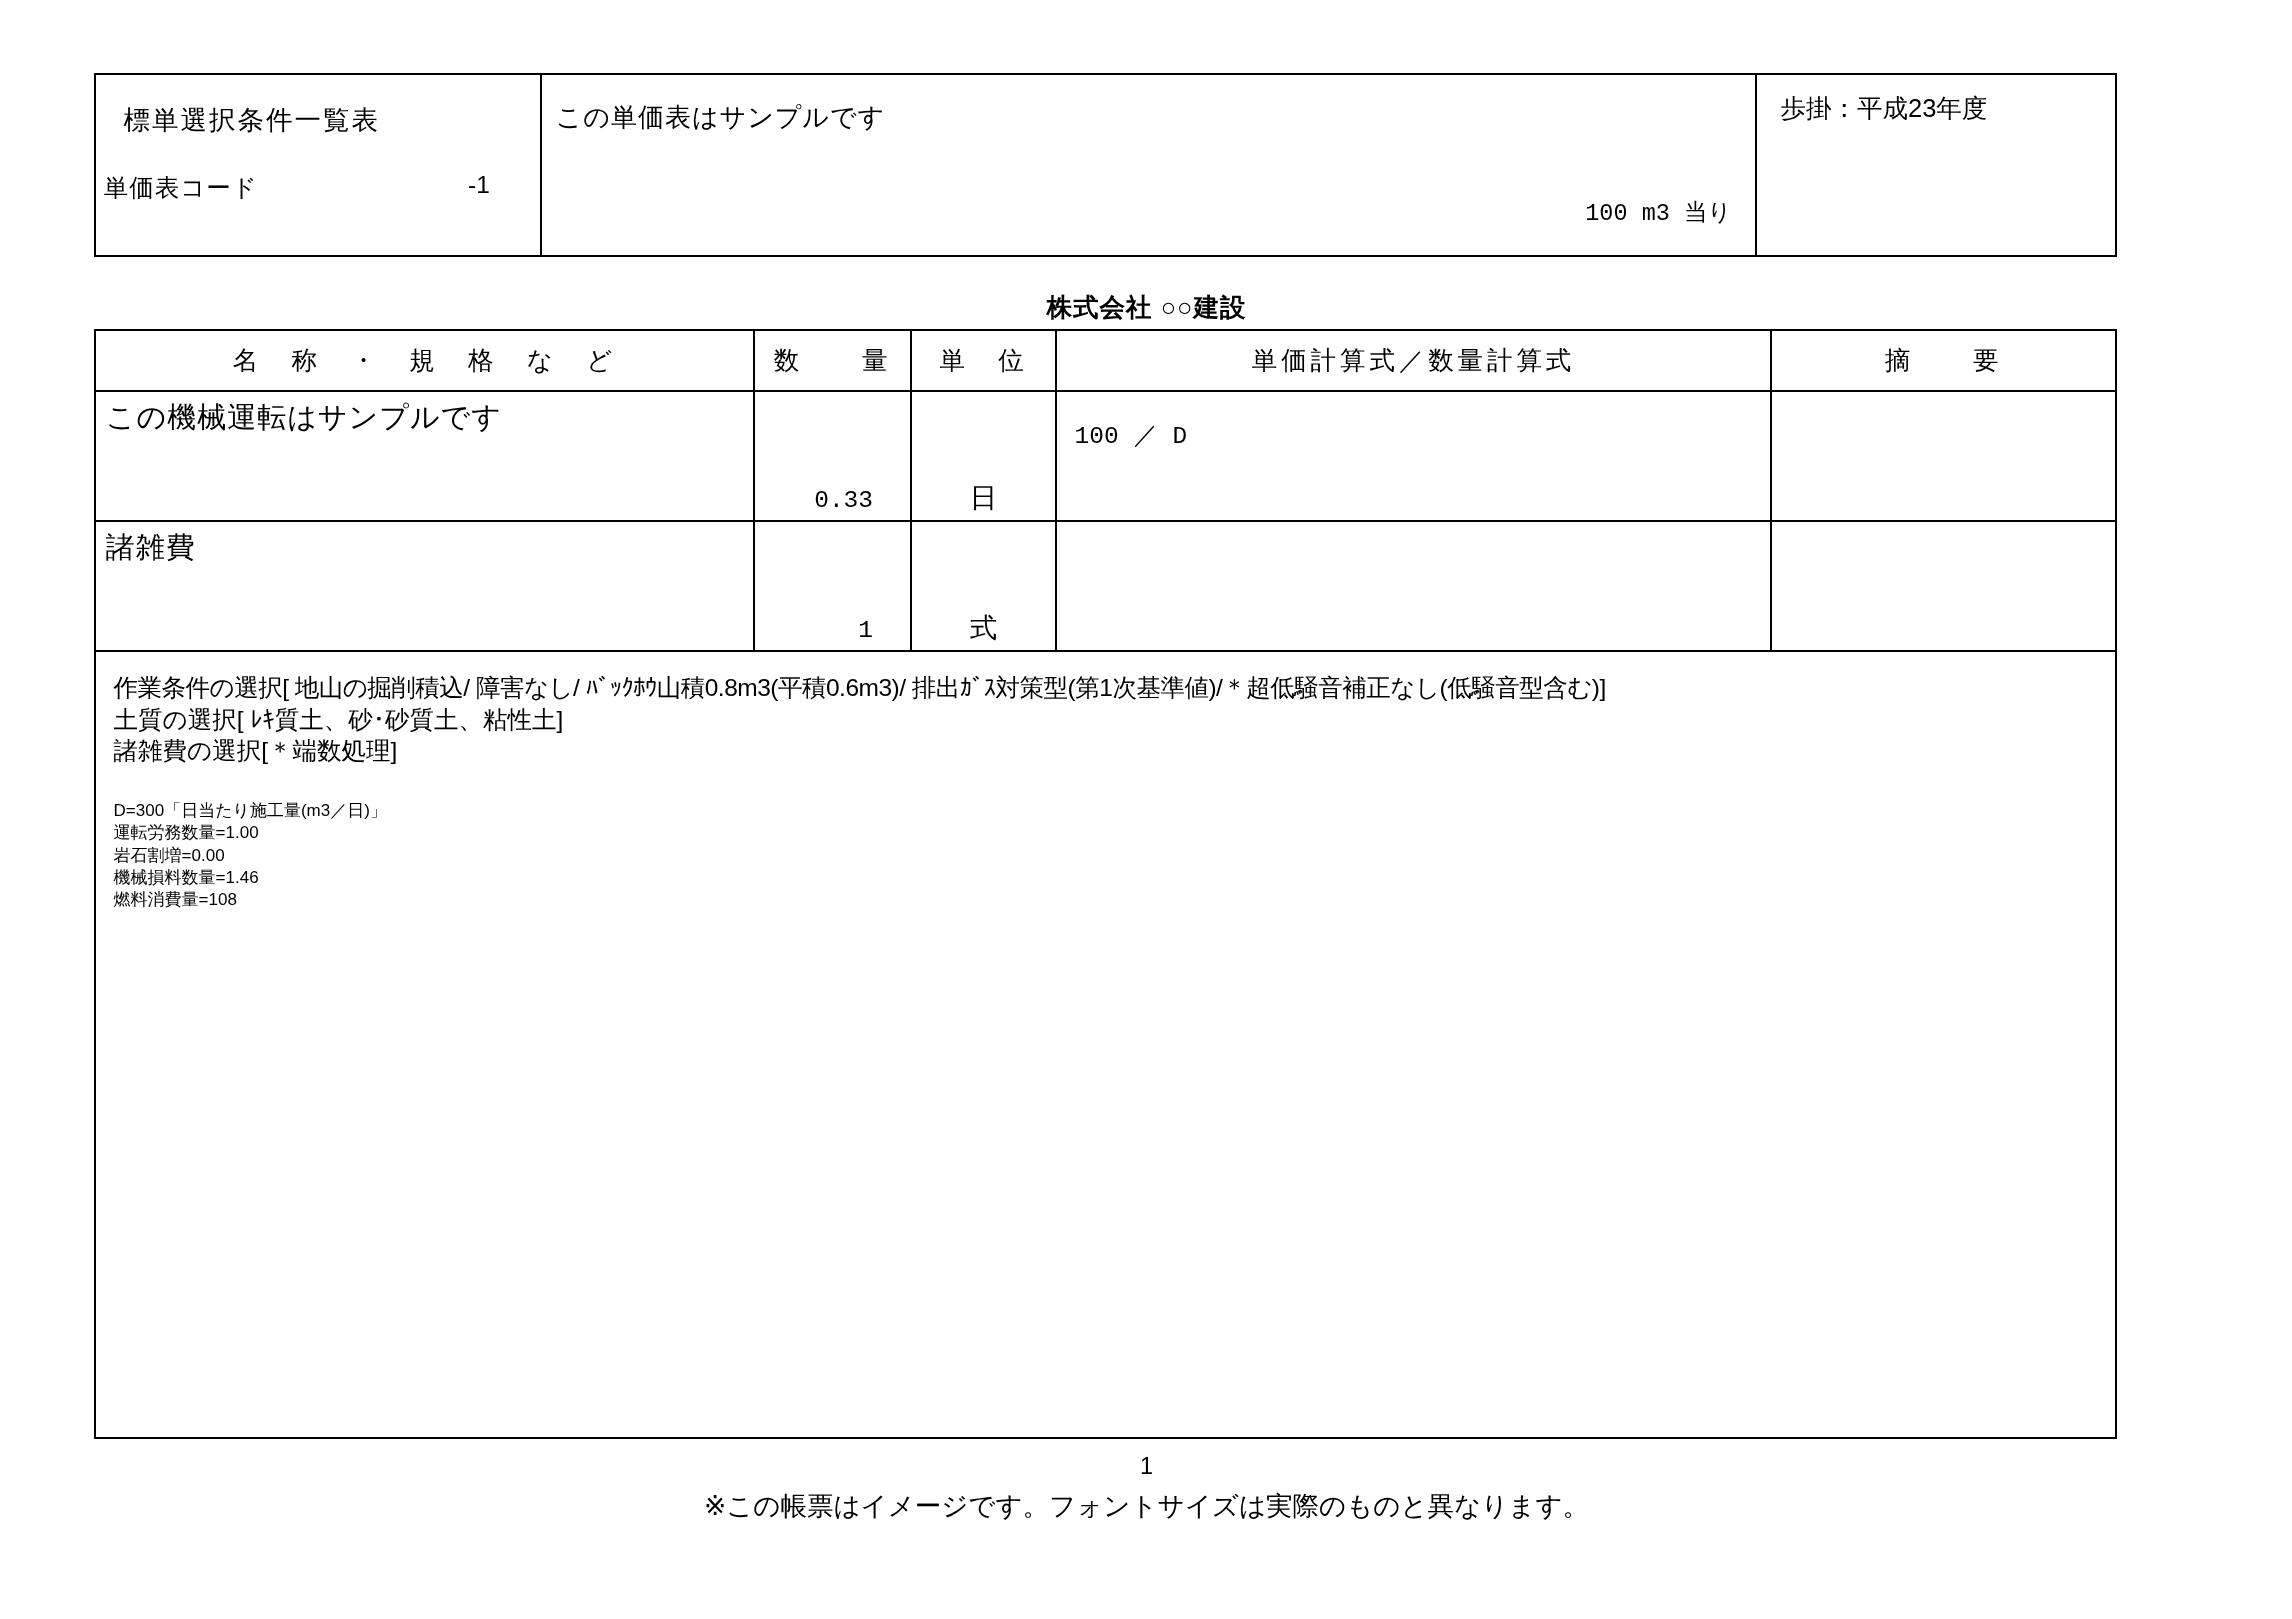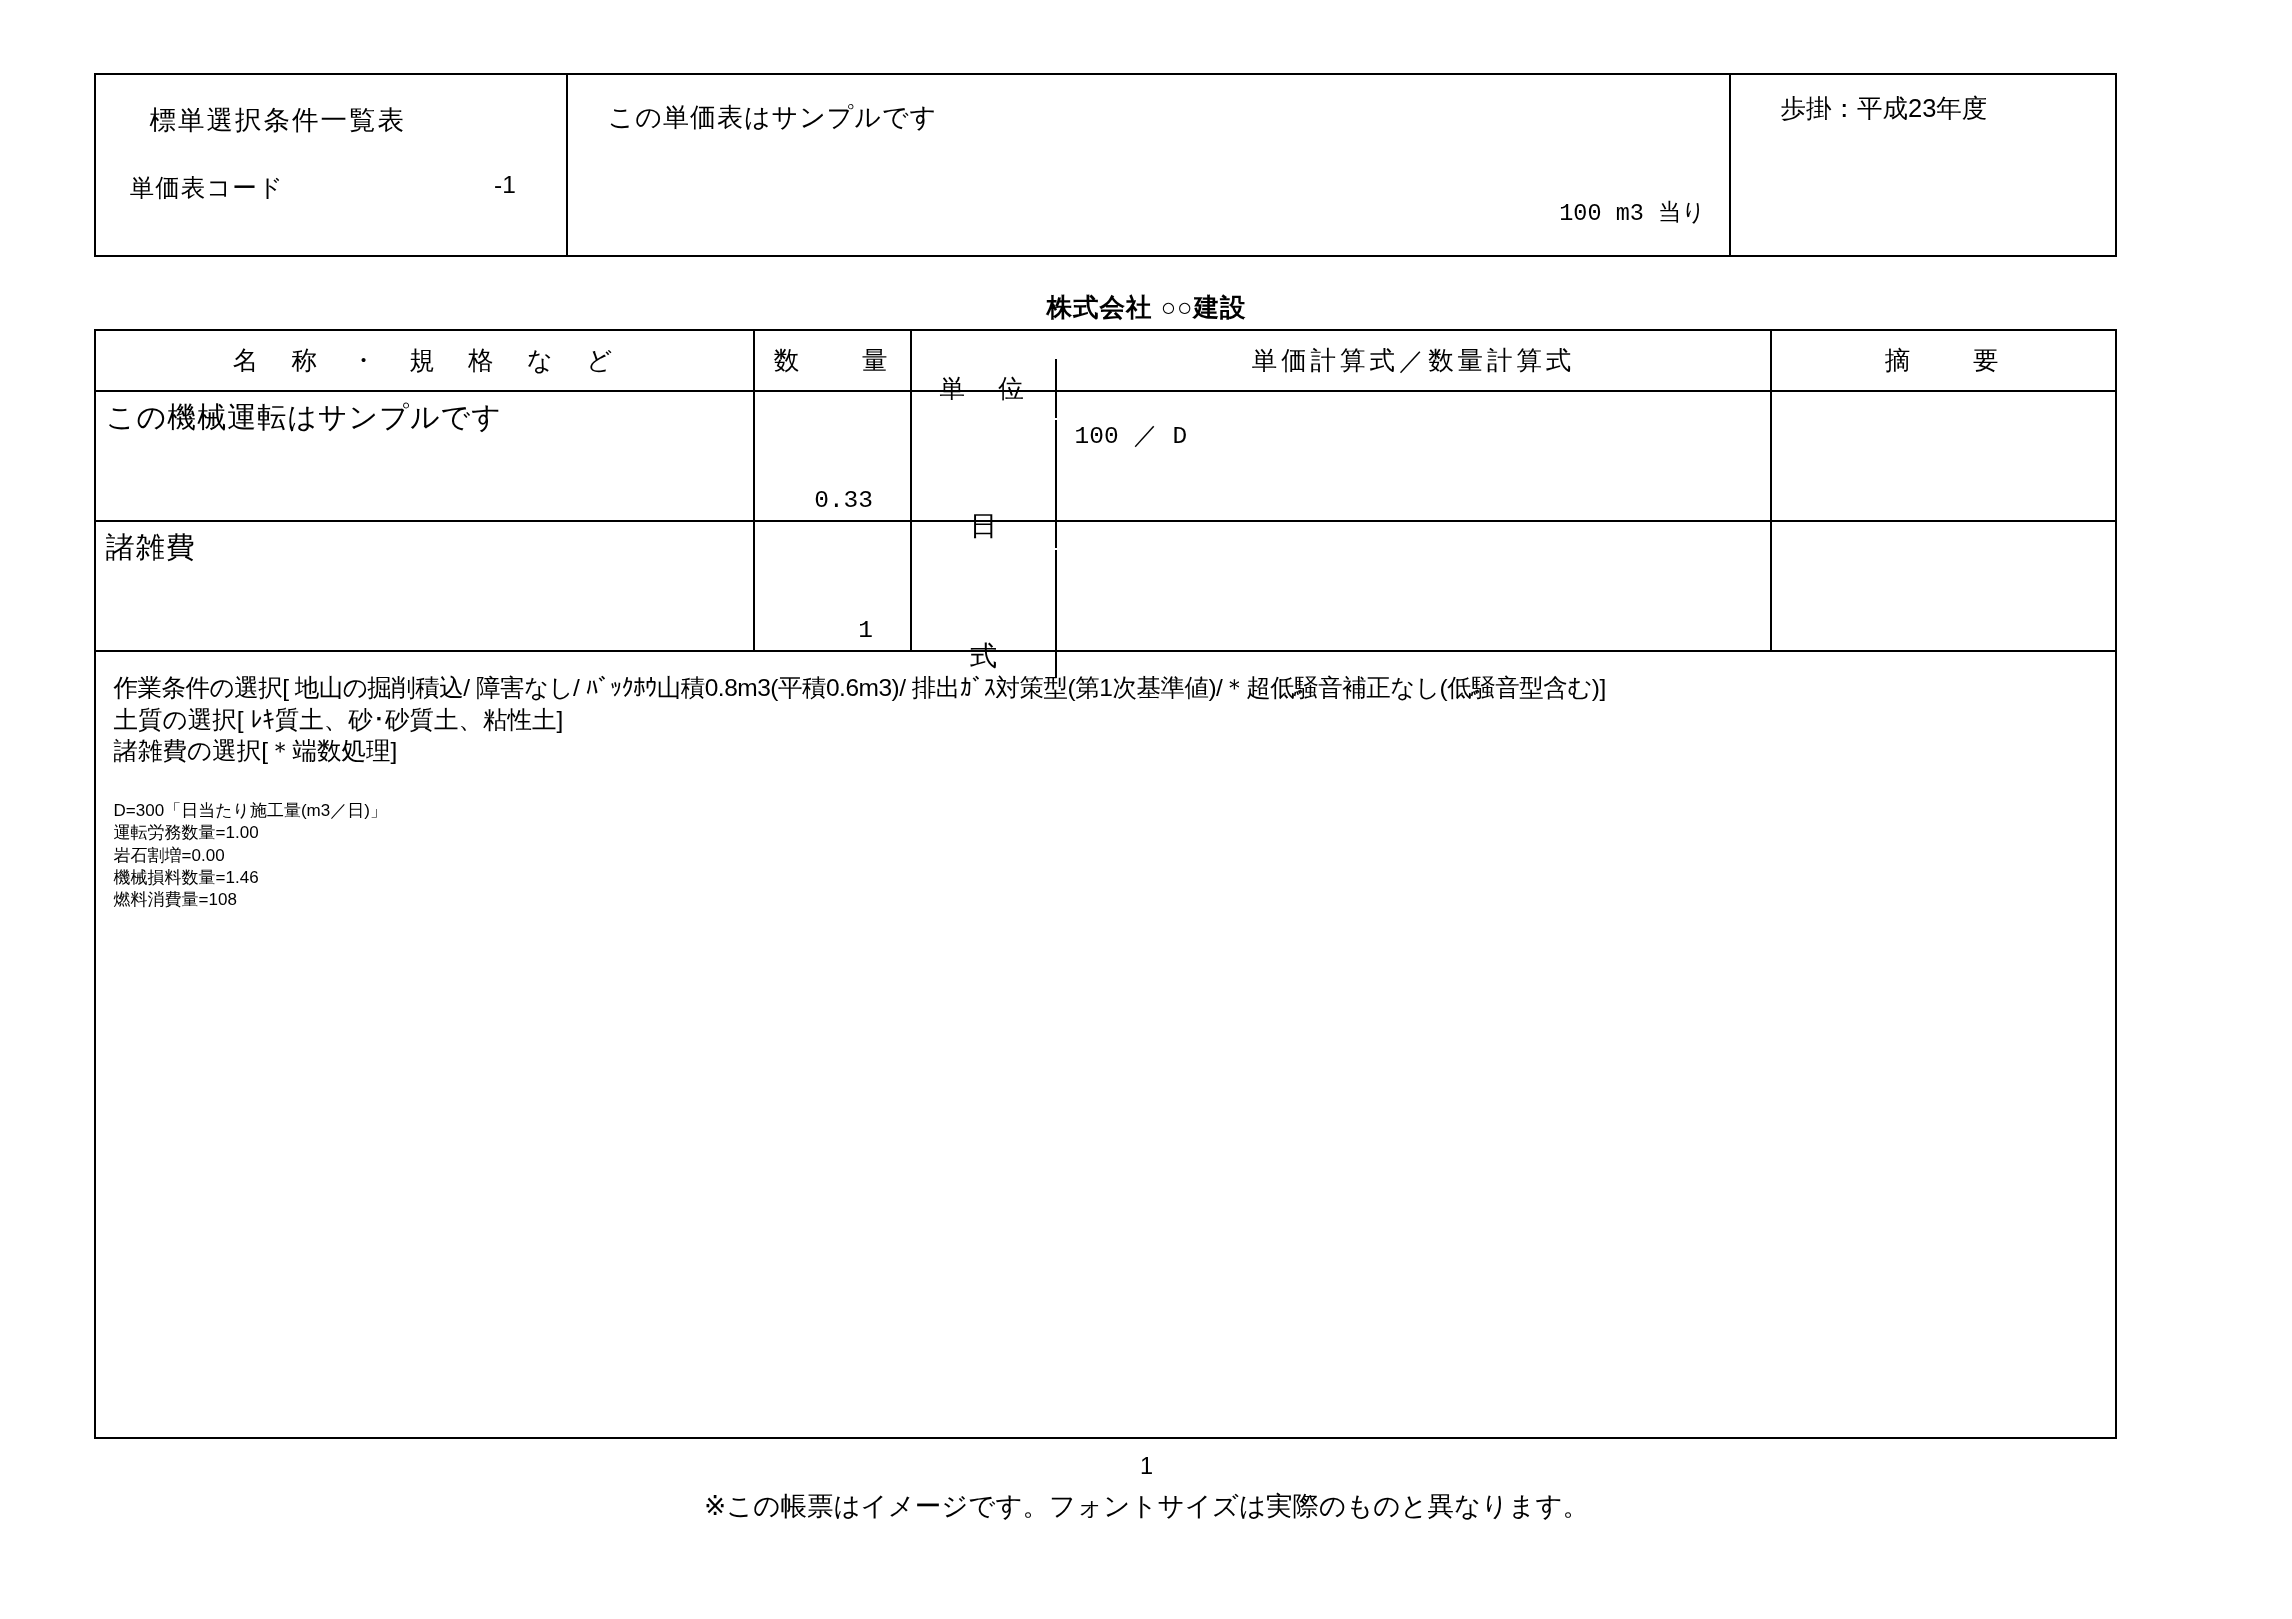--- a/index.html
+++ b/index.html
@@ -30,21 +30,20 @@
     width: 2023px;
     height: 184px;
     border: 2.9px solid #000;
     box-sizing: border-box;
     display: flex;
   }
   .header-cell {
     position: relative;
     box-sizing: border-box;
     height: 100%;
-    margin-left: 26px;
   }
   .hc-left {
     width: 446px;
     border-right: 2.9px solid #000;
   }
   .hc-mid {
     flex: 1;
     border-right: 2.9px solid #000;
   }
   .hc-right {
@@ -135,21 +134,21 @@
   .cell {
     box-sizing: border-box;
     position: relative;
     border-right: 2.9px solid #000;
     height: 100%;
   }
   .cell:last-child { border-right: none; }
 
   .c-name   { width: 659px; }
   .c-qty    { width: 157px; }
-  .c-unit   { width: 145px; margin-top: 28px; }
+  .c-unit   { width: 145px; }
   .c-formula{ flex: 1; }
   .c-note   { width: 343px; }
 
   .th {
     display: flex;
     align-items: center;
     justify-content: center;
     font-size: 25.5px;
     letter-spacing: 3.9px;
     height: 100%;

